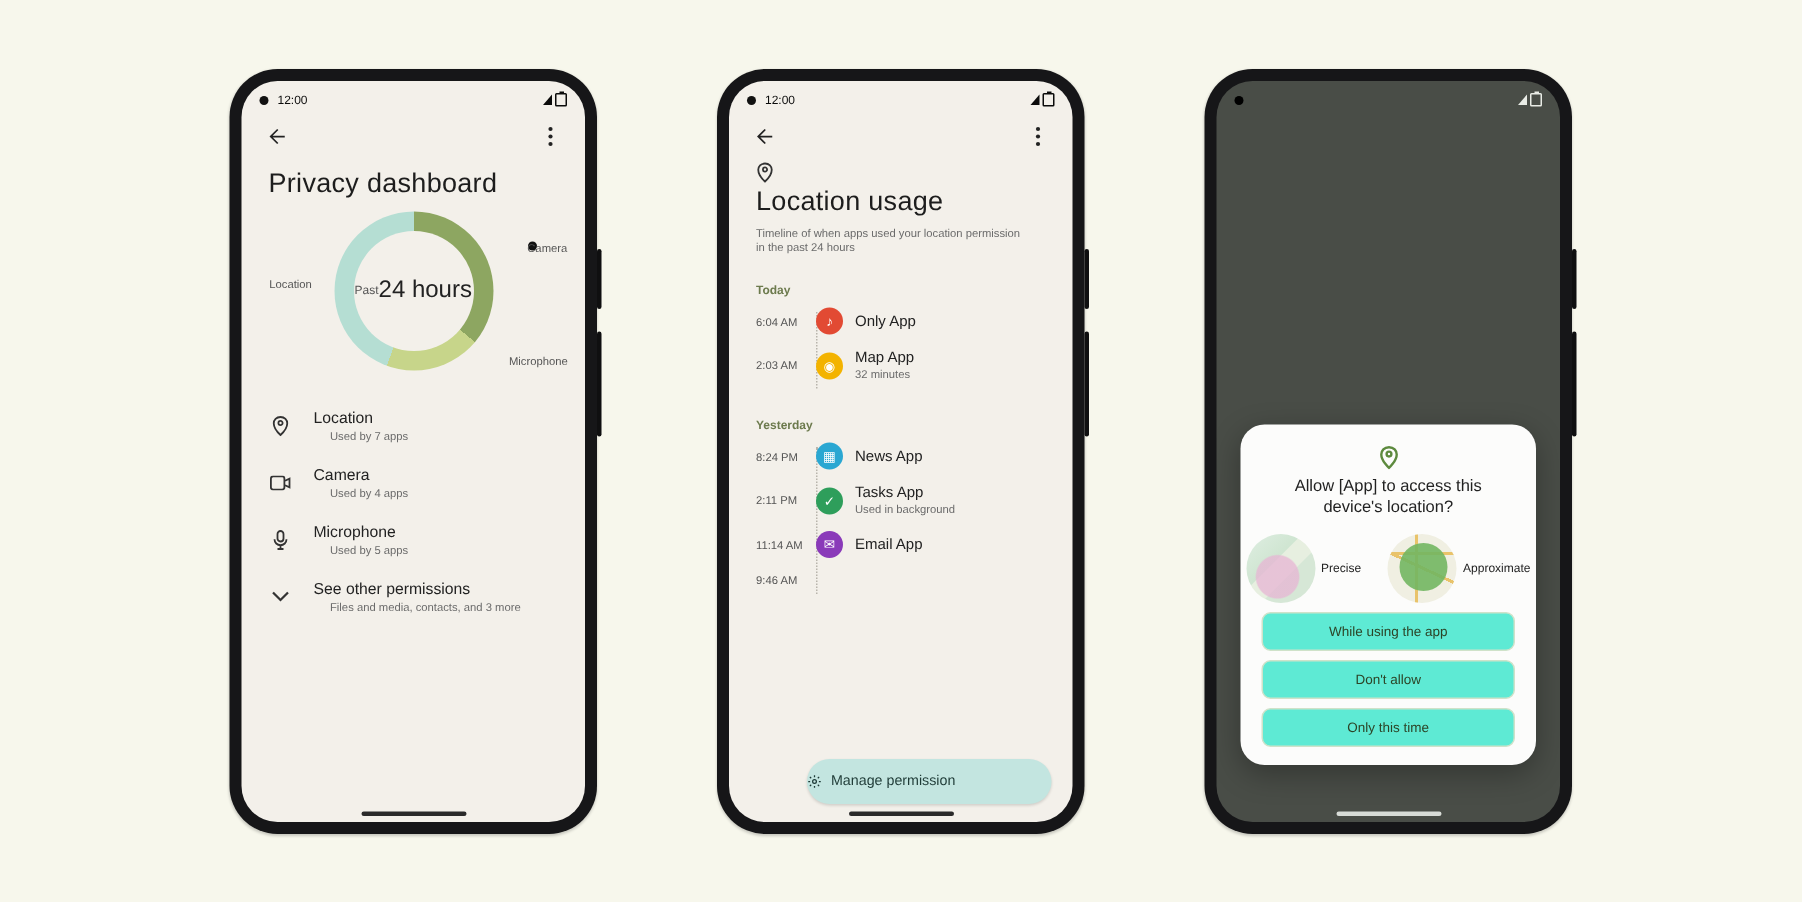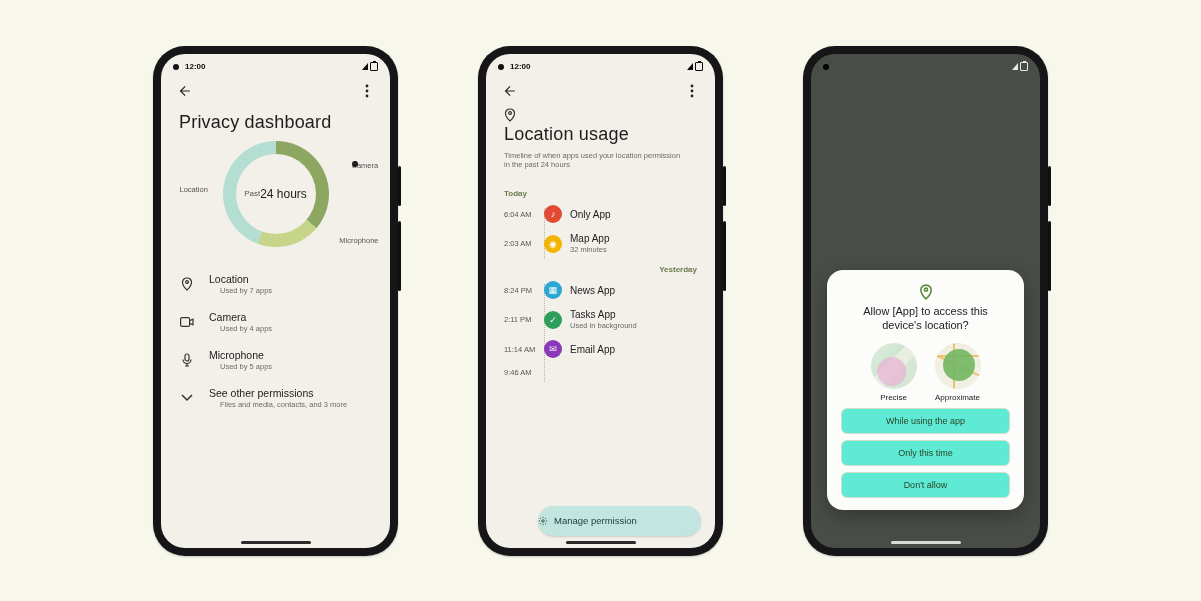--- a/index.html
+++ b/index.html
@@ -15,21 +15,21 @@
   }
   html,body{margin:0;padding:0;background:var(--bg);font-family:Arial,Helvetica,sans-serif;}
   .stage{width:1201px;height:601px;position:relative;display:flex;justify-content:center;align-items:center;gap:80px;}
   .phone{width:245px;height:510px;background:var(--phone-body);border-radius:32px;position:relative;box-shadow:0 1px 2px rgba(0,0,0,.2);}
   .side-btn{position:absolute;background:#0f0f10;width:3px;border-radius:2px;right:-3px;}
   .side-btn.pwr{top:120px;height:40px;}
   .side-btn.vol{top:175px;height:70px;}
   .screen{position:absolute;inset:8px;border-radius:24px;background:var(--screen-bg);overflow:hidden;display:flex;flex-direction:column;}
   .screen.dark{background:#494d47;}
   
-  .status{height:18px;display:flex;align-items:center;padding:4px 12px 0;font-size:8px;color:#0b0b0b;font-weight:700;position:relative;}
+  .status{height:18px;display:flex;align-items:center;padding:4px 12px 0;font-size:8px;color:#0b0b0b;font-weight:400;position:relative;}
   .status.dark{color:#e9ece6;}
   .cam{width:6px;height:6px;border-radius:50%;background:#111;margin-right:6px;}
   .status .time{font-size:8px;}
   .status .right{margin-left:auto;display:flex;gap:2px;align-items:center;}
   .tri{width:0;height:0;border-left:6px solid transparent;border-bottom:7px solid currentColor;}
   .batt{width:6px;height:7px;border:1px solid currentColor;border-radius:1px;position:relative;}
   .batt::after{content:"";position:absolute;top:-2px;left:1.5px;width:3px;height:1px;background:currentColor;}
   
   .appbar{display:flex;align-items:center;padding:6px 14px;color:#222;}
   .iconbtn{width:18px;height:18px;display:flex;align-items:center;justify-content:center;color:#222;}
@@ -38,21 +38,21 @@
   .navline.light{background:#d8dcd7;}
   
   .bigtitle{font-size:18px;font-weight:400;color:var(--txt);margin:6px 18px 6px;letter-spacing:.2px;}
   .sub{font-size:7.5px;color:var(--muted);margin:0 18px 16px;max-width:180px;line-height:1.25;}
   .sectionlabel{font-size:8px;font-weight:700;color:#6c7a4d;margin:4px 18px 2px;}
   
   .donutwrap{position:relative;width:106px;height:106px;margin:2px auto 8px;}
   .donut{width:106px;height:106px;border-radius:50%;background:conic-gradient(var(--olive) 0deg 130deg, #c7d58a 130deg 200deg, #b5ded3 200deg 360deg);position:relative;}
   .donut::after{content:"";position:absolute;inset:13px;border-radius:50%;background:var(--screen-bg);}
   .donutcenter{position:absolute;inset:0;display:flex;flex-direction:row;align-items:center;justify-content:center;font-size:8px;color:#555;z-index:2;}
-  .donutcenter .n{font-size:12px;color:#222;margin-top:1px;}
+  .donutcenter .n{font-size:16px;color:#222;margin-top:1px;}
   .dlabel{position:absolute;font-size:7.5px;color:#555;white-space:nowrap;z-index:3;}
   .dlabel.loc{left:-43px;top:44px;}
   .dlabel.cam{right:-35px;top:20px;}
   .dlabel.mic{right:-50px;bottom:2px;}
   
   .list{margin:10px 0 0;}
   .row{display:flex;align-items:center;padding:8px 18px;gap:14px;}
   .row .ico{width:16px;height:16px;display:flex;align-items:center;justify-content:center;color:#333;font-size:11px;flex:none;}
   .row .body .t{font-size:10.5px;color:#222;}
   .row .body .s{font-size:7.5px;color:var(--muted);margin-top:1px;padding-left:11px;}
@@ -65,21 +65,21 @@
   .tbody .t{font-size:10px;color:#222;}
   .tbody .s{font-size:7.5px;color:var(--muted);margin-top:1px;}
   .pill{position:absolute;left:52px;right:14px;bottom:12px;background:var(--mint);border-radius:18px;height:30px;display:flex;align-items:center;justify-content:flex-start;gap:6px;font-size:9.5px;color:#1e3a36;box-shadow:0 1px 2px rgba(0,0,0,.15);}
   .gear{width:10px;height:10px;display:inline-block;}
   
   .dim{position:absolute;inset:0;display:flex;flex-direction:column;justify-content:flex-end;padding:32px 16px 38px;}
   .dialog{background:#fcfcfb;border-radius:16px;padding:14px 14px 12px;box-shadow:0 6px 20px rgba(0,0,0,.3);}
   .dlgtitle{font-size:11px;text-align:center;color:#222;margin:4px 8px 10px;line-height:1.3;}
   .pinicon{display:flex;justify-content:center;color:var(--green);margin-bottom:2px;}
   .choices{display:flex;justify-content:center;gap:18px;margin-bottom:6px;}
-  .choice{display:flex;flex-direction:column;align-items:center;gap:4px;font-size:8px;color:#222;}
+  .choice{display:flex;flex-direction:row;align-items:center;gap:4px;font-size:8px;color:#222;}
   .mapcirc{width:46px;height:46px;border-radius:50%;position:relative;overflow:hidden;}
   .mapcirc.precise{background:linear-gradient(135deg,#dfeee2 0%,#cfe5d1 40%,#e7efe0 41%,#e7efe0 60%,#d6e7d6 61%,#d6e7d6 100%);}
   .mapcirc.precise::after{content:"";position:absolute;inset:0;background:radial-gradient(circle at 45% 62%, rgba(231,181,212,.75) 0 14px, transparent 15px);}
   .mapcirc.approx{background:#f0efe2;position:relative;}
   .mapcirc.approx::before{content:"";position:absolute;inset:0;background:
     linear-gradient( to right, transparent 18px,#e9c36a 18px,#e9c36a 20px,transparent 20px),
     linear-gradient( to bottom, transparent 12px,#e9c36a 12px,#e9c36a 14px,transparent 14px),
     linear-gradient( 25deg, transparent 30px,#e9c36a 30px,#e9c36a 32px,transparent 32px);}
   .mapcirc.approx::after{content:"";position:absolute;left:8px;top:6px;width:32px;height:32px;border-radius:50%;background:#72b662;opacity:.9;}
   .dlgbtn{border:1px solid #cfe2c9;border-radius:6px;padding:7px 0;text-align:center;font-size:9px;color:#2c4427;margin-top:6px;background:#5eead4;}
@@ -231,21 +231,21 @@
         <div class="trow">
           <span class="ttime">2:03 AM</span>
           <span class="tdot" style="background:#f3b300">◉</span>
           <div class="tbody">
             <div class="t">Map App</div>
             <div class="s">32 minutes</div>
           </div>
         </div>
       </div>
 
-      <div class="sectionlabel" style="margin-top:6px;text-align:right;">Yesterday</div>
+      <div class="sectionlabel" style="margin-top:20px;">Yesterday</div>
       <div class="timeline">
         <div class="tlline"></div>
         <div class="trow">
           <span class="ttime">8:24 PM</span>
           <span class="tdot" style="background:#2aa7d2">▦</span>
           <div class="tbody">
               <div class="t">News App</div>
             </div>
         </div>
         <div class="trow">
@@ -303,21 +303,21 @@
             <div class="choice">
               <div class="mapcirc precise"></div>
               <span>Precise</span>
             </div>
             <div class="choice">
               <div class="mapcirc approx"></div>
               <span>Approximate</span>
             </div>
           </div>
           <div class="dlgbtn">While using the app</div>
+          <div class="dlgbtn">Don't allow</div>
           <div class="dlgbtn">Only this time</div>
-          <div class="dlgbtn">Don't allow</div>
         </div>
       </div>
       <div class="navline light"></div>
     </div>
   </div>
 
 </div>
 
 </body></html>

